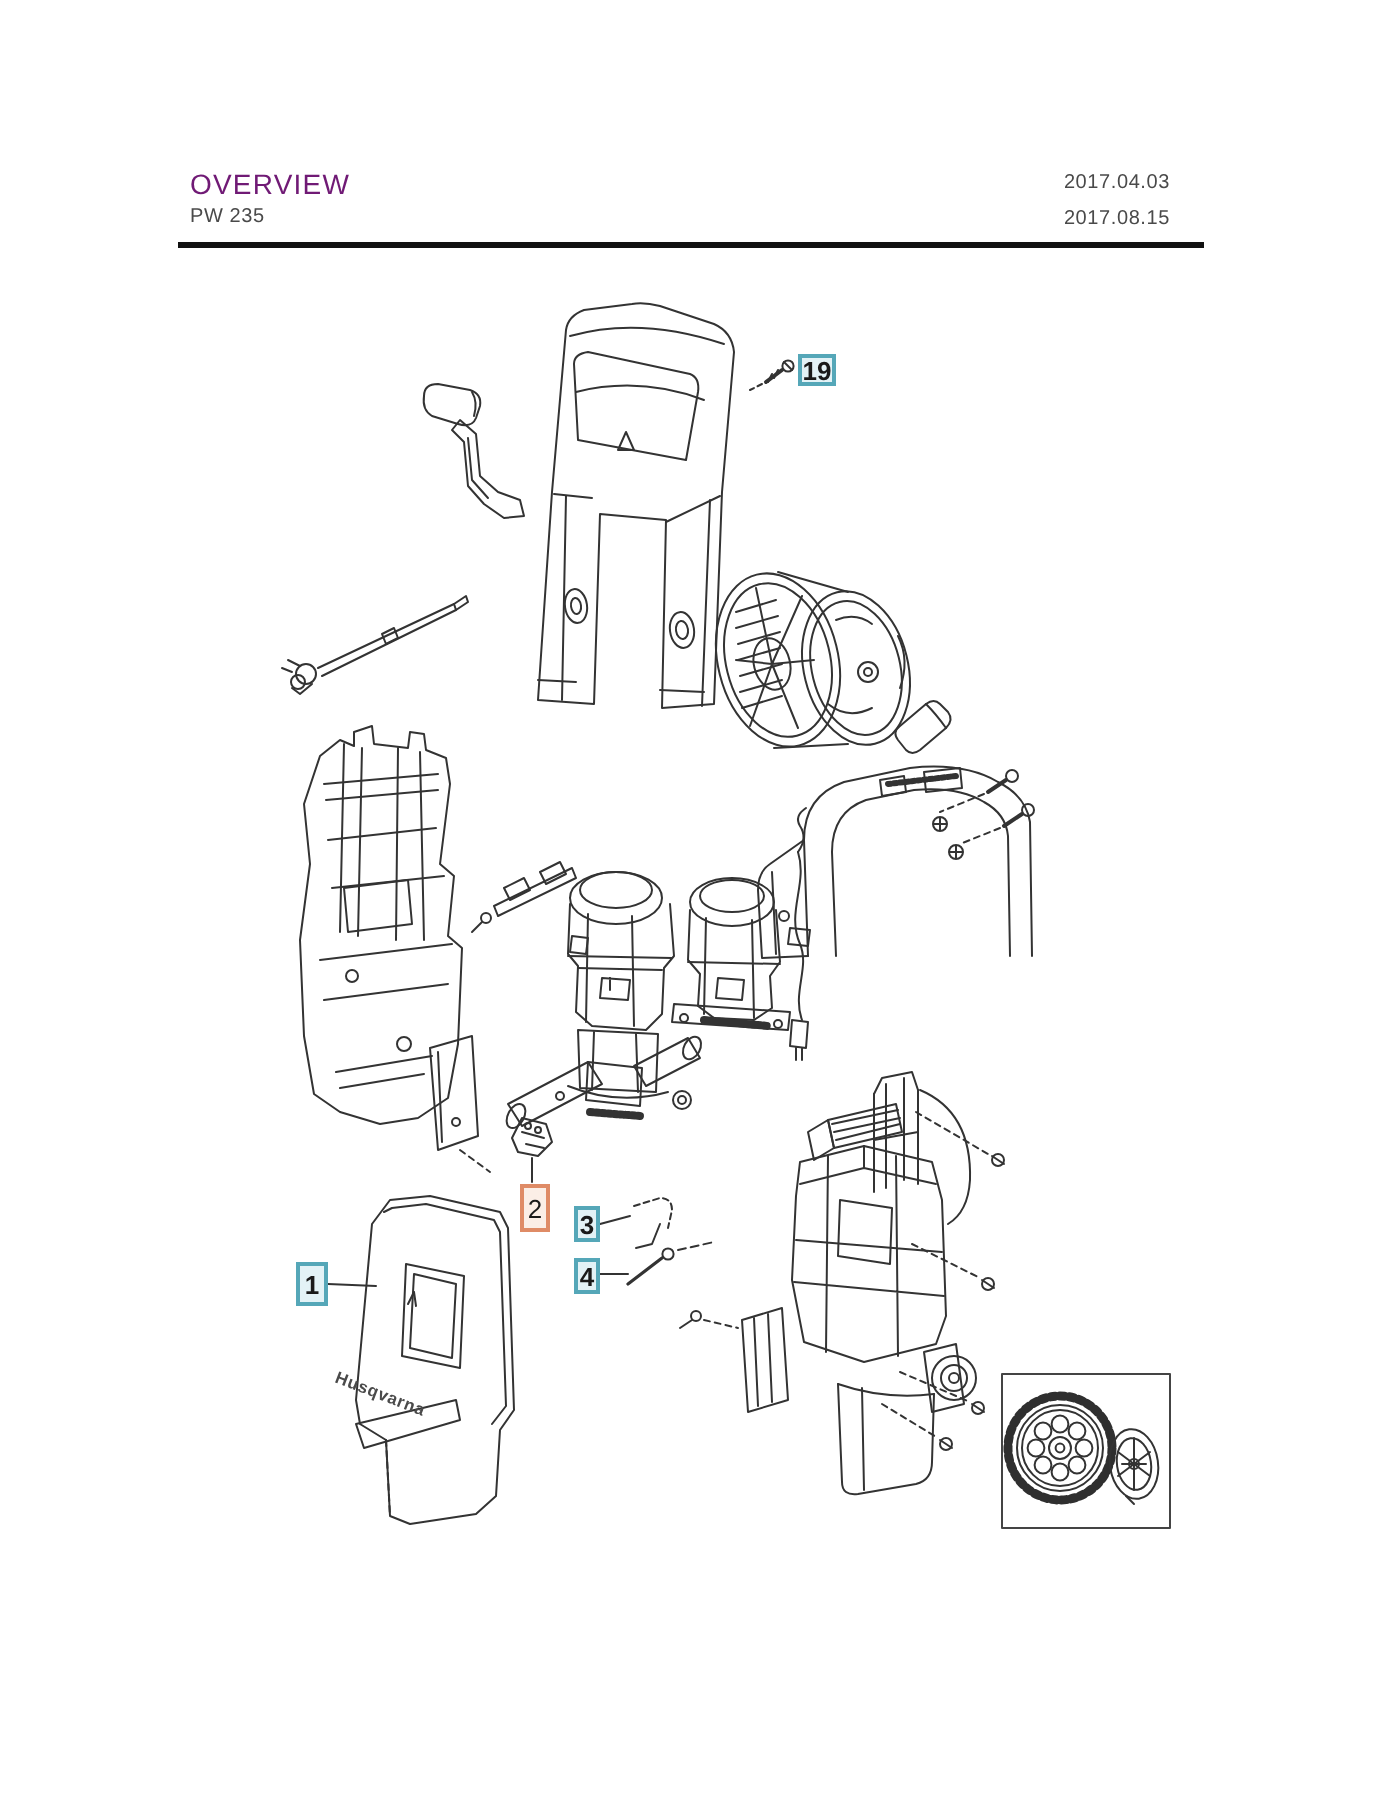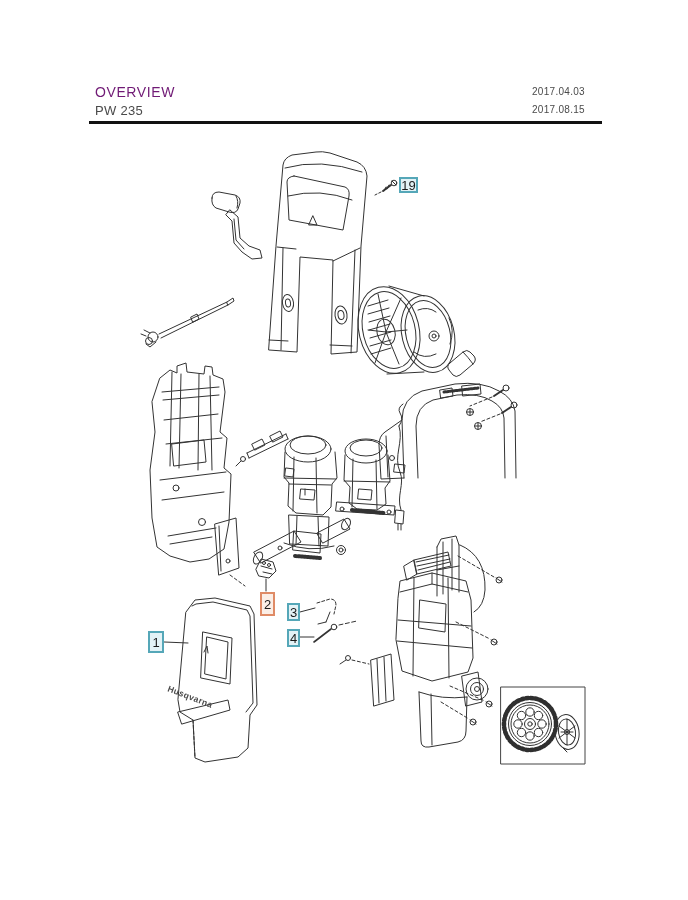--- a/index.html
+++ b/index.html
@@ -7,39 +7,39 @@
     position:relative; width:688px; height:900px; background:#ffffff;
     font-family:"Liberation Sans", sans-serif; overflow:hidden;
   }
   
   .hdr-title {
     position:absolute; left:95px; top:84px;
     font-size:14px; letter-spacing:0.6px; color:#701a75; font-weight:400;
   }
   .hdr-model {
     position:absolute; left:95px; top:103px;
-    font-size:13px; color:#4a4a4a; letter-spacing:0.3px;
+    font-size:10px; color:#4a4a4a; letter-spacing:0.3px;
   }
   .hdr-dates {
     position:absolute; right:103px; top:83px; text-align:right;
     font-size:10px; color:#4a4a4a; line-height:18px; letter-spacing:0.3px;
   }
   .hdr-rule {
     position:absolute; left:89px; top:121px; width:513px; height:3px; background:#111;
   }
   
   .stage { position:absolute; inset:0; }
   .stage svg { position:absolute; left:0; top:0; }
   
   .callout {
     position:absolute; display:flex; align-items:center; justify-content:center;
     box-sizing:border-box; font-size:13px; color:#1a1a1a; line-height:1;
     cursor:pointer; background:#fff;
   }
-  .callout.teal   { border:2px solid var(--callout-teal-border,#55a7b8);   background:var(--callout-teal-fill,#e3f2f6); }
+  .callout.teal   { border:2px solid var(--callout-teal-border,#55a7b8);   background:var(--callout-teal-fill,#e3f2f6);font-weight:bold; }
   .callout.orange { border:2px solid var(--callout-orange-border,#df8b66); background:var(--callout-orange-fill,#fbeee6); }
 </style>
 </head>
 <body>
 
 <div class="page">
 
   <div class="hdr-title">OVERVIEW</div>
   <div class="hdr-model">PW 235</div>
   <div class="hdr-dates">

